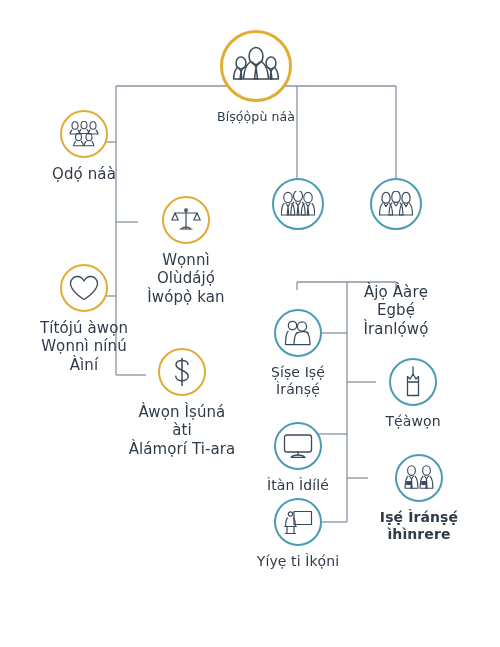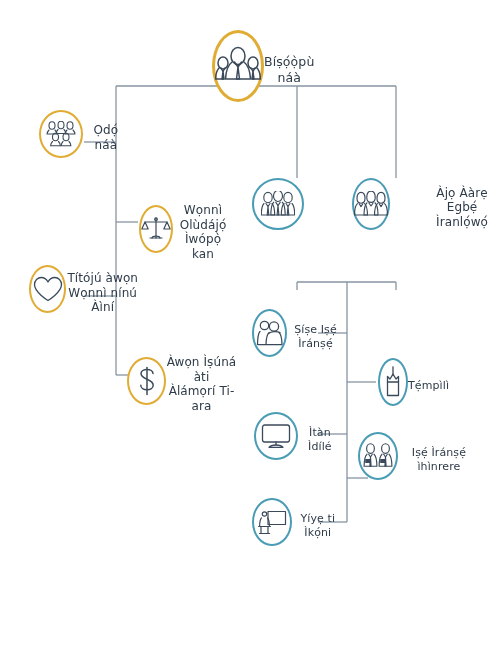--- a/index.html
+++ b/index.html
@@ -5,38 +5,38 @@
   html,body{margin:0;padding:0;}
   body{
     width:500px;height:647px;
     background:#ffffff;
     font-family:"DejaVu Sans","Liberation Sans",sans-serif;
     color:#2e3b49;
     overflow:hidden;
     position:relative;
   }
   #chart{position:absolute;inset:0;width:500px;height:647px;}
-  .node{position:absolute;display:flex;flex-direction:row;align-items:center;}
+  .node{position:absolute;display:flex;flex-direction:column;align-items:center;}
   .ring{
     border-radius:50%;
     box-sizing:border-box;
     display:flex;align-items:center;justify-content:center;
     background:#ffffff;
   }
   .ring svg{display:block;}
   .lbl{
     margin-top:7px;
     text-align:center;
     line-height:1.22;
     white-space:pre-line;
     letter-spacing:.1px;
   }
   .root .lbl{font-size:12.5px;}
-  .lvl .lbl{font-size:12px;}
-  .sub .lbl{font-size:11px;}
+  .lvl .lbl{font-size:15px;}
+  .sub .lbl{font-size:14px;}
   svg line,svg path.conn{stroke:#8794a3;stroke-width:1.3;fill:none;}
 </style>
 </head>
 <body>
 
 <svg id="chart" viewBox="0 0 500 647">
 
   <path class="conn" d="M116 86 H396"></path>
 
   <path class="conn" d="M116 86 V375"></path>
@@ -225,39 +225,39 @@
     <span>
       <svg width="26" height="32" viewBox="0 0 26 32">
         <g fill="none" stroke="#3b4a5a" stroke-width="1.3" stroke-linecap="round" stroke-linejoin="round">
           <path d="M13 0.8 L13 9"></path>
           <path d="M7.5 16 L7.5 10.5 L10 13 L13 8.2 L16 13 L18.5 10.5 L18.5 16"></path>
           <path d="M7.5 16 L7.5 29.5 L18.5 29.5 L18.5 16 Z"></path>
         </g>
       </svg>
     </span>
   </div>
-  <div class="lbl">Tẹ́mpìlì</div>
-</div>
-
-<div class="node sub" style="left:254px;top:412px;width:88px;">
+  <div class="lbl">Tẹ́àwọn</div>
+</div>
+
+<div class="node sub" style="left:254px;top:422px;width:88px;">
   <div class="ring" style="width:48px;height:48px;border:2.4px solid #4A9CB5;">
     <span>
       <svg width="30" height="26" viewBox="0 0 30 26">
         <g fill="none" stroke="#3b4a5a" stroke-width="1.3" stroke-linecap="round" stroke-linejoin="round">
           <rect x="1.5" y="2" width="27" height="17" rx="2.2"></rect>
           <path d="M15 19 L15 22"></path>
           <path d="M8 24.3 C9.5 22.4 11.8 22 15 22 C18.2 22 20.5 22.4 22 24.3 Z"></path>
         </g>
       </svg>
     </span>
   </div>
   <div class="lbl">Ìtàn Ìdílé</div>
 </div>
 
-<div class="node sub" style="left:358px;top:432px;width:122px;">
+<div class="node sub" style="left:358px;top:454px;width:122px;font-weight:bold;">
   <div class="ring" style="width:48px;height:48px;border:2.4px solid #4A9CB5;">
     <span>
       <svg width="32" height="26" viewBox="0 0 32 26">
         <g fill="none" stroke="#3b4a5a" stroke-width="1.15" stroke-linecap="round" stroke-linejoin="round">
           <ellipse cx="8.5" cy="5.5" rx="3.9" ry="4.8"></ellipse>
           <path d="M5 11.2 C2.8 13 2.2 17 2.1 23.2 L14.9 23.2 C14.8 17 14.2 13 12 11.2"></path>
           <path d="M6.7 11.2 L8.5 14 L10.3 11.2"></path>
             <path d="M8.5 14 L7.9 23.2 H9.1 Z"></path>
           <rect x="3.2" y="16" width="5.2" height="4" fill="#3b4a5a" stroke="none"></rect>
           <ellipse cx="23.5" cy="5.5" rx="3.9" ry="4.8"></ellipse>

